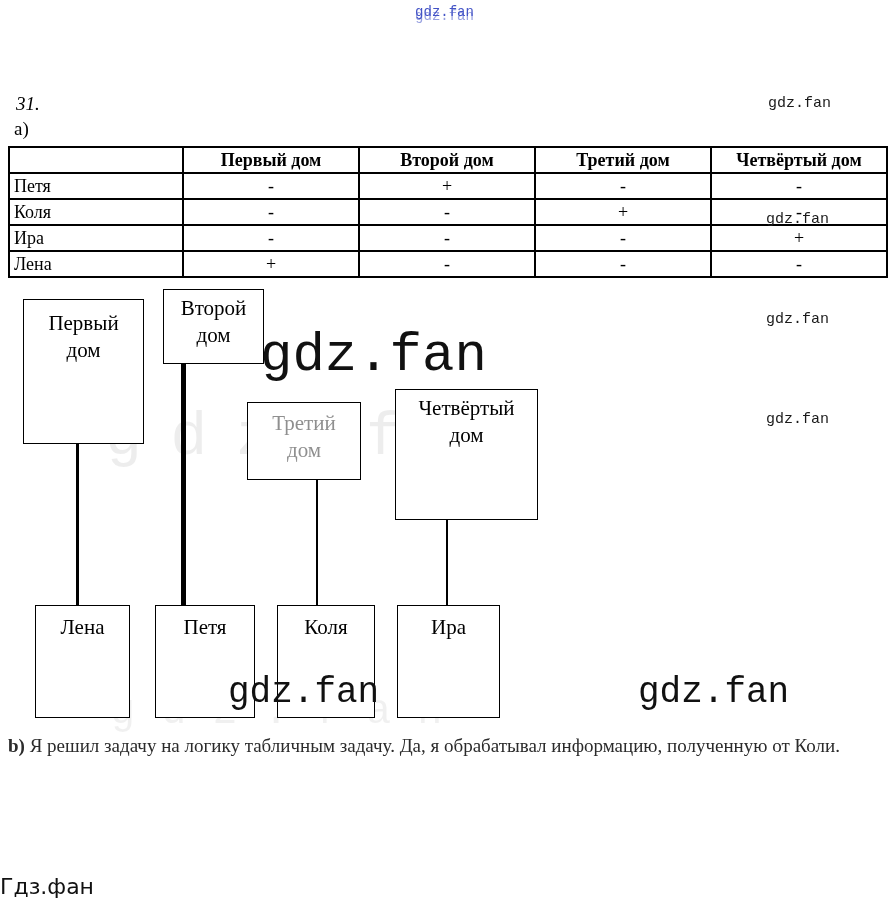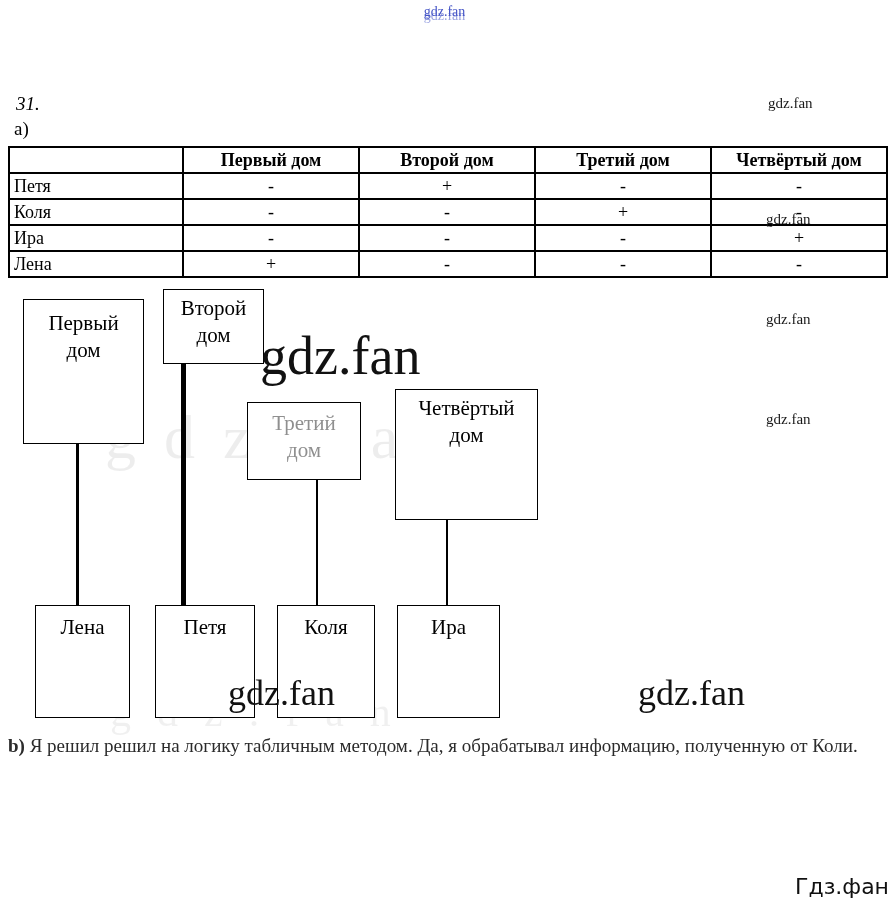--- a/index.html
+++ b/index.html
@@ -5,32 +5,32 @@
   html,body{margin:0;padding:0;background:#fff;}
   .page{
     position:relative;
     width:889px;height:914px;
     background:#fff;
     font-family:"Liberation Serif", serif;
     color:#000;
     overflow:hidden;
   }
   
-  .wm{position:absolute;font-family:Liberation Serif, serif;color:#1a1a1a;z-index:5;}
+  .wm{position:absolute;font-family:Liberation Mono, monospace;color:#1a1a1a;z-index:5;}
   .wm-top{left:50%;top:4px;transform:translateX(-50%);color:#4353c6;font-size:14px;text-shadow:0 4px 0 rgba(67,83,198,.55);}
   .wm-tr{left:768px;top:95px;font-size:15px;}
   .wm-table{left:766px;top:211px;font-size:15px;}
   .wm-r1{left:766px;top:311px;font-size:15px;}
   .wm-r2{left:766px;top:411px;font-size:15px;}
   .wm-center{left:260px;top:325px;font-size:54px;color:#111;}
   .wm-bc{left:228px;top:672px;font-size:36px;color:#111;}
   .wm-br{left:638px;top:672px;font-size:36px;color:#111;}
   .wm-faint1{left:105px;top:402px;font-size:62px;letter-spacing:28px;color:rgba(0,0,0,0.07);z-index:1;}
   .wm-faint2{left:110px;top:688px;font-size:42px;letter-spacing:26px;color:rgba(0,0,0,0.06);z-index:1;}
-  .footer-wm{position:absolute;left:0;right:0;top:874px;text-align:right;font-family:"DejaVu Sans", sans-serif;font-size:22px;color:#111;}
+  .footer-wm{position:absolute;left:0;right:0;top:874px;text-align:left;font-family:"DejaVu Sans", sans-serif;font-size:22px;color:#111;}
 
   .problem-number{position:absolute;left:16px;top:93px;font-size:19px;font-style:italic;}
   .part-a{position:absolute;left:14px;top:118px;font-size:19px;}
 
   
   table.logic{position:absolute;left:8px;top:146px;border-collapse:collapse;z-index:2;}
   table.logic th, table.logic td{
     border:2px solid #000;
     height:24px;
     font-size:18px;
@@ -163,18 +163,18 @@
   </div>
   <div class="name-box name-4">
     <span>Ира</span>
   </div>
 
   <div class="wm wm-bc">gdz.fan</div>
   <div class="wm wm-br">gdz.fan</div>
 
   <div class="part-b">
     <b>b)</b>
-    <span>Я решил решил на логику табличным методом. Да, я обрабатывал информацию, полученную от Коли.</span>
+    <span>Я решил задачу на логику табличным задачу. Да, я обрабатывал информацию, полученную от Коли.</span>
   </div>
 
   <div class="footer-wm">Гдз.фан</div>
 
 </div>
 
 </body></html>

